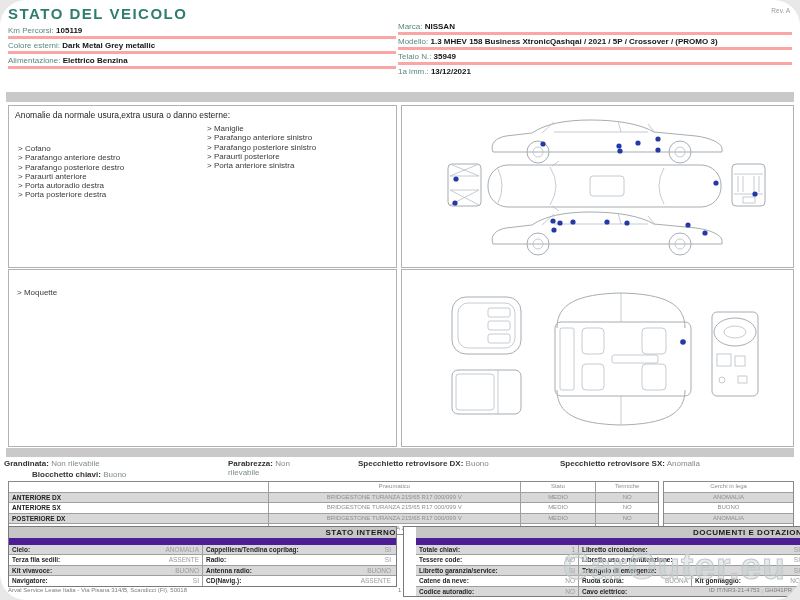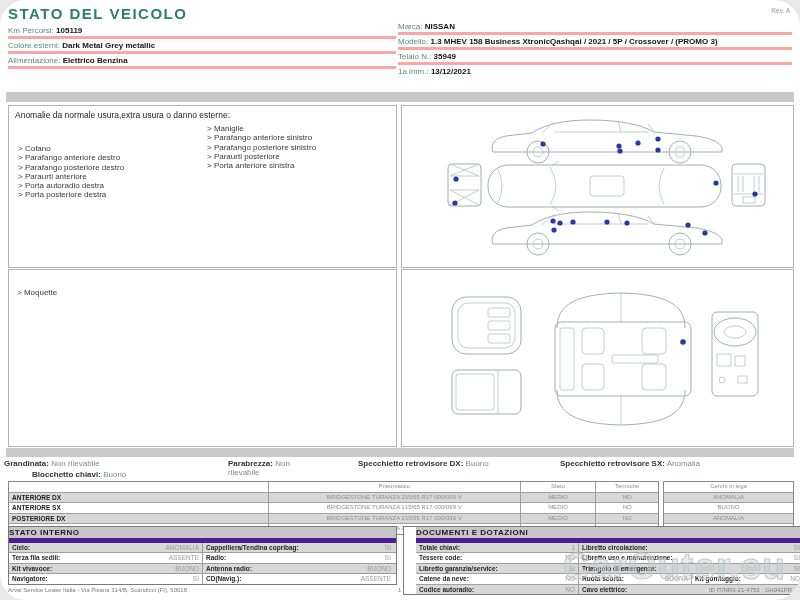--- a/index.html
+++ b/index.html
@@ -35,21 +35,21 @@
   .trow + .trow{border-top:1px solid #a0a0a0;}
   .shade{background:#d8d8d8;}
   .hcell{color:#b3b3b3;font-size:7px;text-align:center;}
   .c-pos{width:260px;font-size:6.5px;font-weight:bold;color:#222;padding-left:3px;box-sizing:border-box;}
   .c-spec{width:252px;border-left:1px solid #a0a0a0;font-size:6px;color:#8f8f8f;text-align:center;}
   .c-stato{width:75px;border-left:1px solid #a0a0a0;font-size:6px;color:#8f8f8f;text-align:center;}
   .c-term{width:62px;border-left:1px solid #a0a0a0;font-size:6px;color:#8f8f8f;text-align:center;}
   .c-cerchi{width:100%;font-size:6px;color:#8f8f8f;text-align:center;}
 
   .bt{border:1px solid #7a7a7a;background:#fff;}
-  .bt-head{height:11px;line-height:11px;background:#c6c6c6;border-bottom:5px solid #4c1d95;text-align:left;font-size:8px;font-weight:bold;color:#1a1a1a;letter-spacing:0.5px;}
+  .bt-head{height:11px;line-height:11px;background:#c6c6c6;border-bottom:7px solid #4c1d95;text-align:right;font-size:8px;font-weight:bold;color:#1a1a1a;letter-spacing:0.5px;}
   .bt-row{display:flex;height:9.4px;line-height:9.4px;font-size:6.5px;}
   .bt-row + .bt-row{border-top:1px solid #9e9e9e;}
   .bt-pair{display:flex;box-sizing:border-box;}
   .bt-pair + .bt-pair{border-left:1px solid #9e9e9e;}
   .bt-l{font-weight:bold;color:#262626;padding-left:3px;white-space:nowrap;}
   .bt-v{color:#9a9a9a;text-align:right;padding-right:3px;margin-left:auto;white-space:nowrap;}
 
   .footer{font-size:6px;color:#7d7d7d;}
   .watermark{left:563px;top:546px;font-size:37px;font-weight:bold;letter-spacing:1px;color:rgba(195,203,203,0.38);-webkit-text-stroke:1px #c0c8c8;z-index:6;pointer-events:none;}
 </style>

